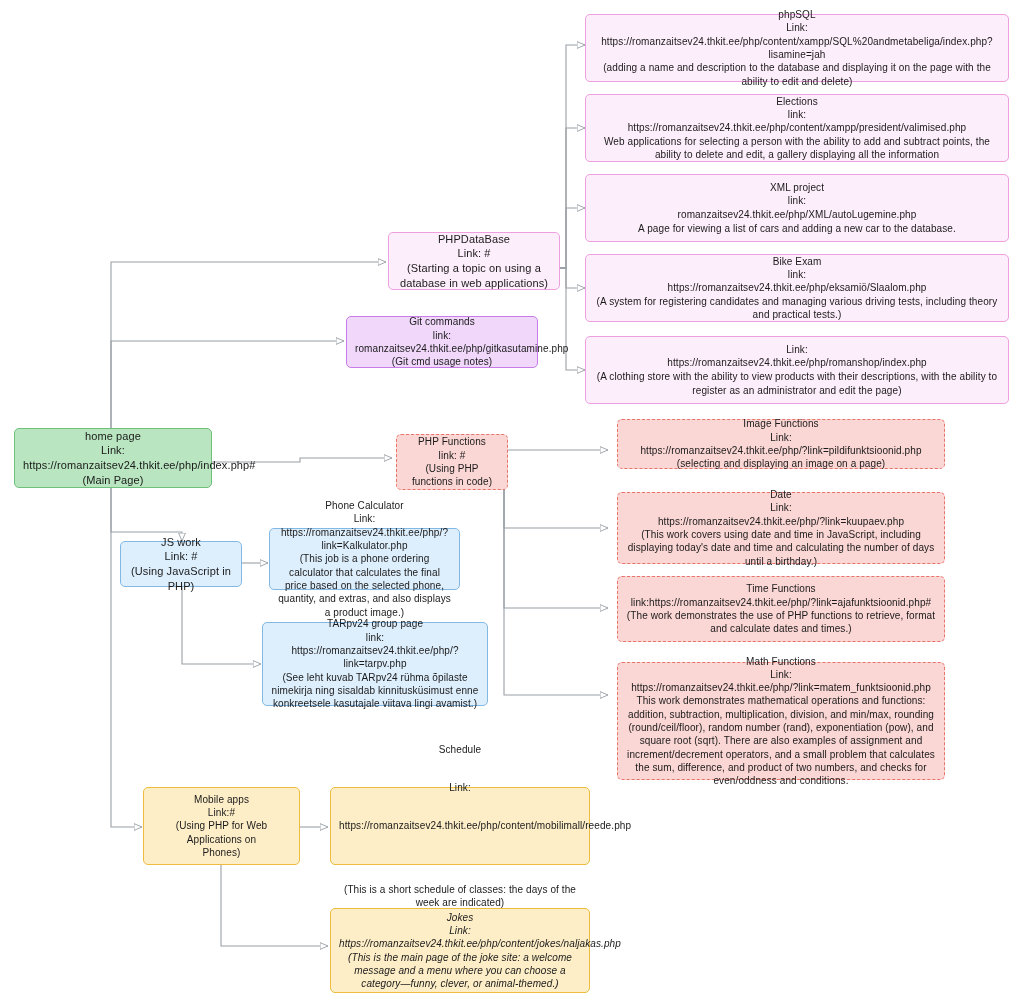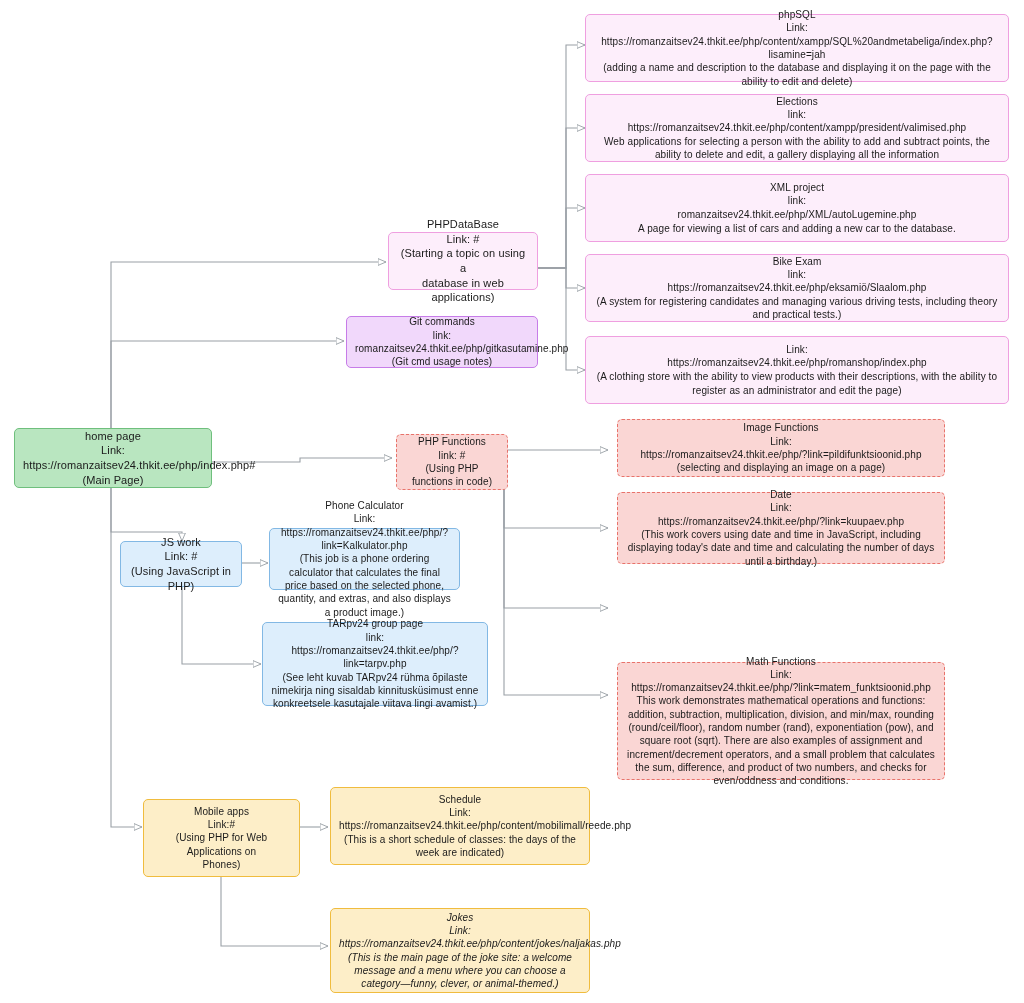--- a/index.html
+++ b/index.html
@@ -93,21 +93,21 @@
     </g>
   </svg>
 
   <div class="node n-green fs11" style="left:14px;top:428px;width:198px;height:60px;">
     <span class="ln">home page</span>
     <span class="ln">Link:</span>
     <span class="ln">https://romanzaitsev24.thkit.ee/php/index.php#</span>
     <span class="ln">(Main Page)</span>
   </div>
 
-  <div class="node n-pinkpl fs11" style="left:388px;top:232px;width:150px;height:58px;">
+  <div class="node n-pinkpl fs11" style="left:388px;top:232px;width:172px;height:58px;">
     <span class="ln">PHPDataBase</span>
     <span class="ln">Link: #</span>
     <span class="gap"></span>
     <span class="ln">(Starting a topic on using a</span>
     <span class="ln">database in web applications)</span>
   </div>
 
   <div class="node n-purple fs10" style="left:346px;top:316px;width:192px;height:52px;">
     <span class="ln">Git commands</span>
     <span class="ln">link:</span>
@@ -154,36 +154,42 @@
     <span class="ln">(A clothing store with the ability to view products with their descriptions, with the ability to register as an administrator and edit the page)</span>
   </div>
 
   <div class="node n-redsm fs10" style="left:396px;top:434px;width:112px;height:56px;">
     <span class="ln">PHP Functions</span>
     <span class="ln">link: #</span>
     <span class="ln">(Using PHP</span>
     <span class="ln">functions in code)</span>
   </div>
 
-  <div class="node n-red fs10" style="left:617px;top:419px;width:328px;height:58px;">
+  <div class="node n-red fs10" style="left:617px;top:419px;width:328px;height:50px;">
     <span class="ln">Image Functions</span>
     <span class="ln">Link:</span>
     <span class="ln">https://romanzaitsev24.thkit.ee/php/?link=pildifunktsioonid.php</span>
     <span class="gap"></span>
     <span class="ln">(selecting and displaying an image on a page)</span>
   </div>
 
   <div class="node n-red fs10" style="left:617px;top:492px;width:328px;height:72px;">
     <span class="ln">Date</span>
     <span class="ln">Link:</span>
     <span class="ln">https://romanzaitsev24.thkit.ee/php/?link=kuupaev.php</span>
     <span class="gap"></span>
     <span class="ln">(This work covers using date and time in JavaScript, including displaying today's date and time and calculating the number of days until a birthday.)</span>
   </div>
 
+  <div class="node n-red fs10" style="left:617px;top:576px;width:328px;height:66px;">
+    <span class="ln">Time Functions</span>
+    <span class="ln">link:https://romanzaitsev24.thkit.ee/php/?link=ajafunktsioonid.php#</span>
+    <span class="gap"></span>
+    <span class="ln">(The work demonstrates the use of PHP functions to retrieve, format and calculate dates and times.)</span>
+  </div>
 
   <div class="node n-red fs10" style="left:617px;top:662px;width:328px;height:118px;">
     <span class="ln">Math Functions</span>
     <span class="ln">Link:</span>
     <span class="ln">https://romanzaitsev24.thkit.ee/php/?link=matem_funktsioonid.php</span>
     <span class="gap"></span>
     <span class="ln">This work demonstrates mathematical operations and functions: addition, subtraction, multiplication, division, and min/max, rounding (round/ceil/floor), random number (rand), exponentiation (pow), and square root (sqrt). There are also examples of assignment and increment/decrement operators, and a small problem that calculates the sum, difference, and product of two numbers, and checks for even/oddness and conditions.</span>
   </div>
 
   <div class="node n-blue fs11" style="left:120px;top:541px;width:122px;height:46px;">
@@ -200,28 +206,28 @@
   </div>
 
   <div class="node n-blue fs10" style="left:262px;top:622px;width:226px;height:84px;">
     <span class="ln">TARpv24 group page</span>
     <span class="ln">link:</span>
     <span class="ln">https://romanzaitsev24.thkit.ee/php/?link=tarpv.php</span>
     <span class="gap"></span>
     <span class="ln">(See leht kuvab TARpv24 rühma õpilaste nimekirja ning sisaldab kinnitusküsimust enne konkreetsele kasutajale viitava lingi avamist.)</span>
   </div>
 
-  <div class="node n-yellow fs10" style="left:143px;top:787px;width:157px;height:78px;margin-top:12px;">
+  <div class="node n-yellow fs10" style="left:143px;top:787px;width:157px;height:78px;">
     <span class="ln">Mobile apps</span>
     <span class="ln">Link:#</span>
     <span class="ln">(Using PHP for Web Applications on</span>
     <span class="ln">Phones)</span>
   </div>
 
-  <div class="node n-yellow fs10" style="left:330px;top:787px;width:260px;height:78px;">
+  <div class="node n-yellow fs10" style="left:330px;top:787px;width:260px;height:78px;gap:25px;">
     <span class="ln">Schedule</span>
     <span class="ln">Link:</span>
     <span class="ln">https://romanzaitsev24.thkit.ee/php/content/mobilimall/reede.php</span>
     <span class="gap"></span>
     <span class="ln">(This is a short schedule of classes: the days of the week are indicated)</span>
   </div>
 
   <div class="node n-yellow fs10" style="left:330px;top:908px;width:260px;height:85px;font-style:italic;">
     <span class="ln">Jokes</span>
     <span class="ln">Link:</span>

